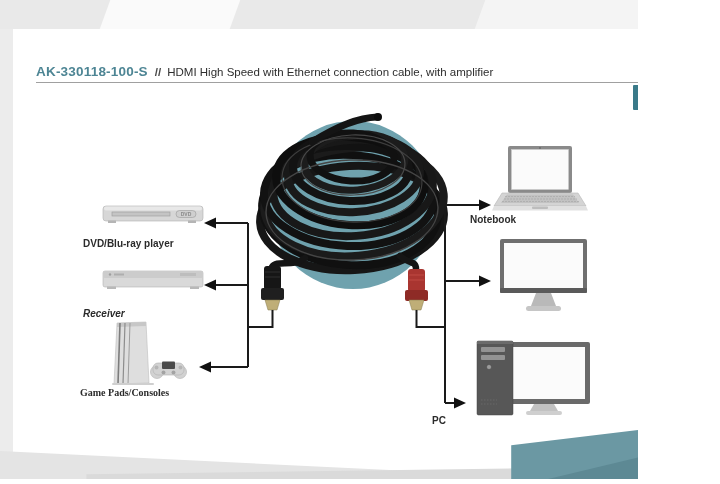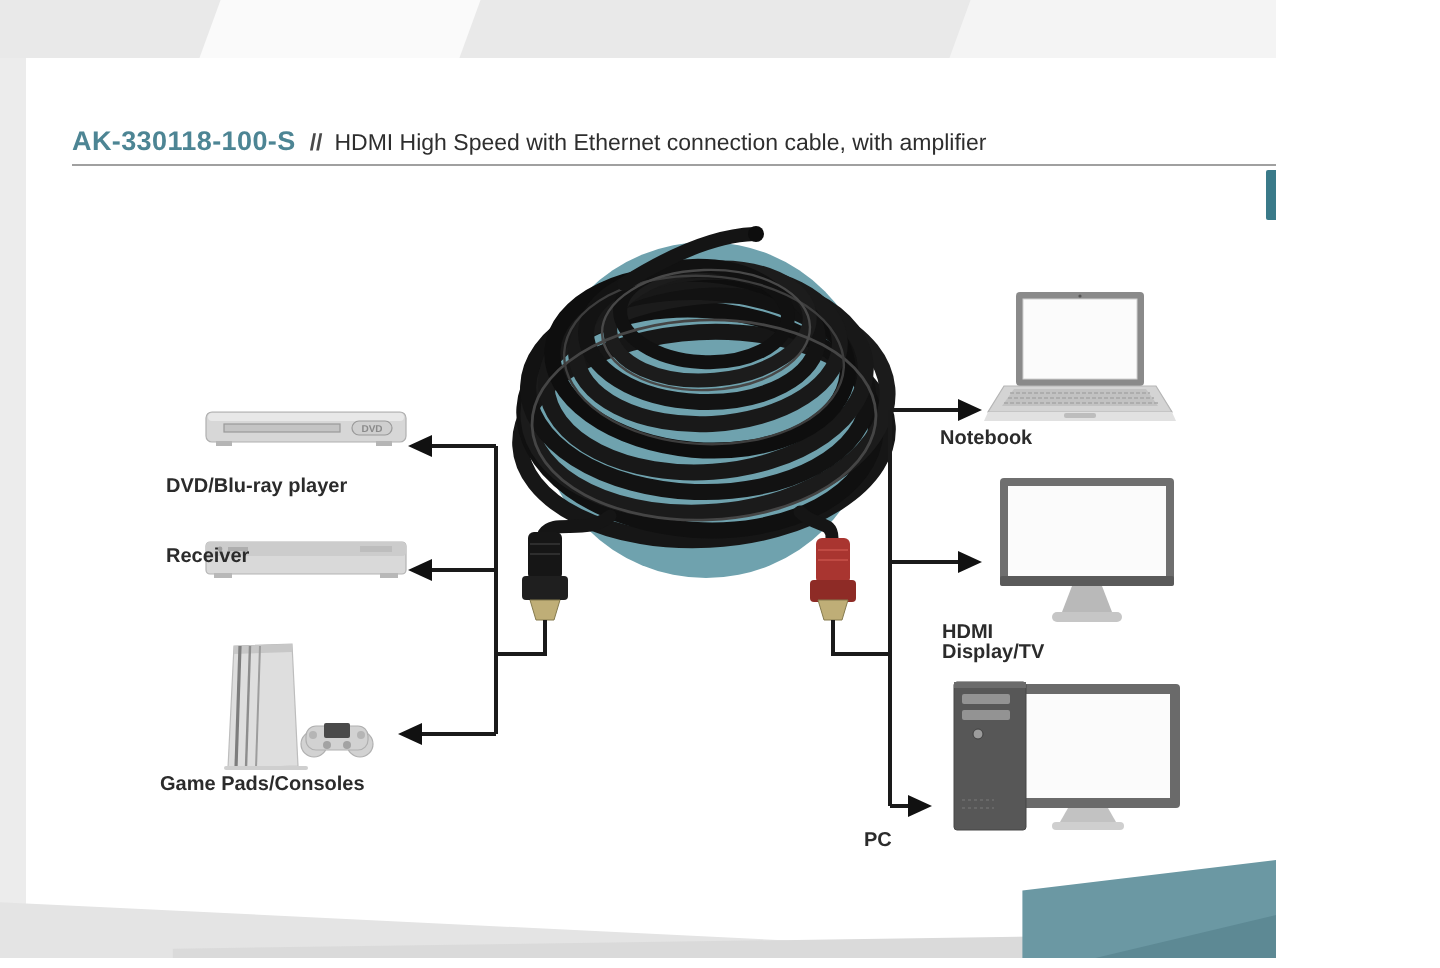--- a/index.html
+++ b/index.html
@@ -33,22 +33,22 @@
   .badge .chev{font-size:12px;font-weight:bold;line-height:11px;}
   .badge .sub{font-size:3.5px;line-height:4px;margin-top:1.5px;white-space:nowrap;}
   .badge .ultra{font-size:4.5px;font-weight:bold;line-height:5px;letter-spacing:.4px;}
   .badge .hd{font-size:9px;font-weight:normal;line-height:9px;}
 
   #diagram-svg{position:absolute;left:0;top:0;}
 
   .dev-label{position:absolute;font-size:10px;font-weight:bold;color:#2b2b2b;
              text-align:left;line-height:9.5px;width:140px;}
   #lbl-dvd{left:83px;top:239px;}
-  #lbl-receiver{left:83px;top:274px;}
-  #lbl-console{left:80px;top:388px;}
+  #lbl-receiver{left:83px;top:309px;font-style:italic;}
+  #lbl-console{left:80px;top:388px;font-family:Liberation Serif, serif;}
   #lbl-notebook{left:470px;top:215px;}
   #lbl-display{left:471px;top:312px;}
   #lbl-pc{left:432px;top:416px;}
 </style>
 </head>
 <body>
 
 <div id="stage">
 
   <div class="deco" id="deco-top"></div>
@@ -207,19 +207,15 @@
       <rect x="481" y="355" width="24" height="5" rx="1" fill="#939393"></rect>
       <circle cx="489" cy="367" r="2.5" fill="#9c9c9c" stroke="#3f3f3f" stroke-width="0.5"></circle>
       <path d="M481,400 H497 M481,404 H497" stroke="#686868" stroke-width="1" stroke-dasharray="1.5,1.5"></path>
     </g>
   </svg>
 
   <div class="dev-label" id="lbl-dvd">DVD/Blu-ray player</div>
   <div class="dev-label" id="lbl-receiver">Receiver</div>
   <div class="dev-label" id="lbl-console">Game Pads/Consoles</div>
   <div class="dev-label" id="lbl-notebook">Notebook</div>
-  <div class="dev-label" id="lbl-display">
-    <div>HDMI</div>
-    <div>Display/TV</div>
-  </div>
   <div class="dev-label" id="lbl-pc">PC</div>
 
 </div>
 
 </body></html>

